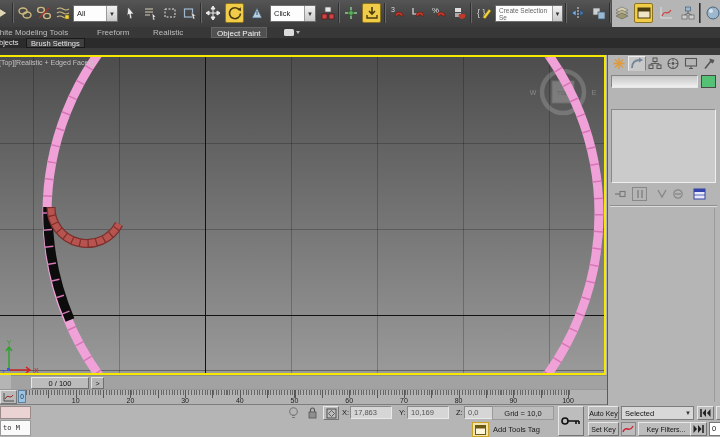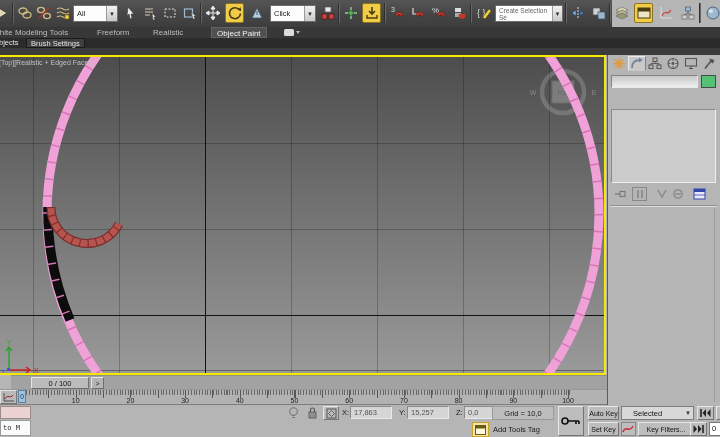--- a/index.html
+++ b/index.html
@@ -377,37 +377,37 @@
     <span class="raised abs" style="left:323px;top:1px;width:16px;height:14px;display:flex;align-items:center;justify-content:center">
       <svg width="11" height="11" viewBox="0 0 11 11">
           <rect x="1" y="1" width="9" height="9" fill="none" stroke="#444" stroke-width="0.9"></rect>
           <path d="M5.5 2.5 L8.5 5.5 L5.5 8.5 L2.5 5.5 Z" fill="none" stroke="#444" stroke-width="0.8"></path>
         </svg>
       </span>
 
     <span class="slabel abs" style="left:342px;top:3px">X:</span>
     <div class="sunken sfield abs" style="left:350px;top:1px;width:42px;height:13px">17,863</div>
     <span class="slabel abs" style="left:399px;top:3px">Y:</span>
-    <div class="sunken sfield abs" style="left:407px;top:1px;width:42px;height:13px">15,257</div>
+    <div class="sunken sfield abs" style="left:407px;top:1px;width:42px;height:13px">10,169</div>
     <span class="slabel abs" style="left:456px;top:3px">Z:</span>
     <div class="sunken sfield abs" style="left:464px;top:1px;width:33px;height:13px">0,0</div>
 
     <div class="abs slabel" style="left:492px;top:1px;width:62px;height:14px;border:1px solid #9a9a9a;background:#bdbdbd;text-align:center;line-height:13px">Grid = 10,0</div>
 
     <div class="raised abs" style="left:558px;top:1px;width:26px;height:30px;display:flex;align-items:center;justify-content:center">
       <svg width="20" height="12" viewBox="0 0 20 12">
           <circle cx="4" cy="6" r="3" fill="none" stroke="#111" stroke-width="1.6"></circle>
           <path d="M7 6 H18 M15 6 v3 M18 6 v3" stroke="#111" stroke-width="1.6" fill="none"></path>
         </svg>
     </div>
 
     <div class="raised sbtn abs" style="left:588px;top:1px;width:31px;height:14px">Auto Key</div>
     <div class="raised sbtn abs" style="left:588px;top:17px;width:31px;height:14px">Set Key</div>
 
-    <div class="abs" style="left:621px;top:1px;width:73px;height:14px;background:#d8d8d8;border:1px solid #7d7d7d;display:flex;align-items:center;padding-left:11px;font-size:7.5px;color:#111">
+    <div class="abs" style="left:621px;top:1px;width:73px;height:14px;background:#d8d8d8;border:1px solid #7d7d7d;display:flex;align-items:center;padding-left:3px;font-size:7.5px;color:#111">
       <span>Selected</span>
       <span style="margin-left:auto;margin-right:2px;font-size:6px;color:#333">▼</span>
     </div>
     <span class="abs" style="left:621px;top:17px;width:15px;height:14px" class2="raised">
       <svg width="15" height="14" viewBox="0 0 15 14">
           <rect x="0.5" y="0.5" width="14" height="13" fill="#bdbdbd" stroke="#888"></rect>
           <path d="M2 10 C5 2 8 12 12 4" stroke="#c23" fill="none" stroke-width="1.4"></path>
         </svg></span>
     <div class="raised sbtn abs" style="left:638px;top:17px;width:56px;height:14px">Key Filters...</div>
 

